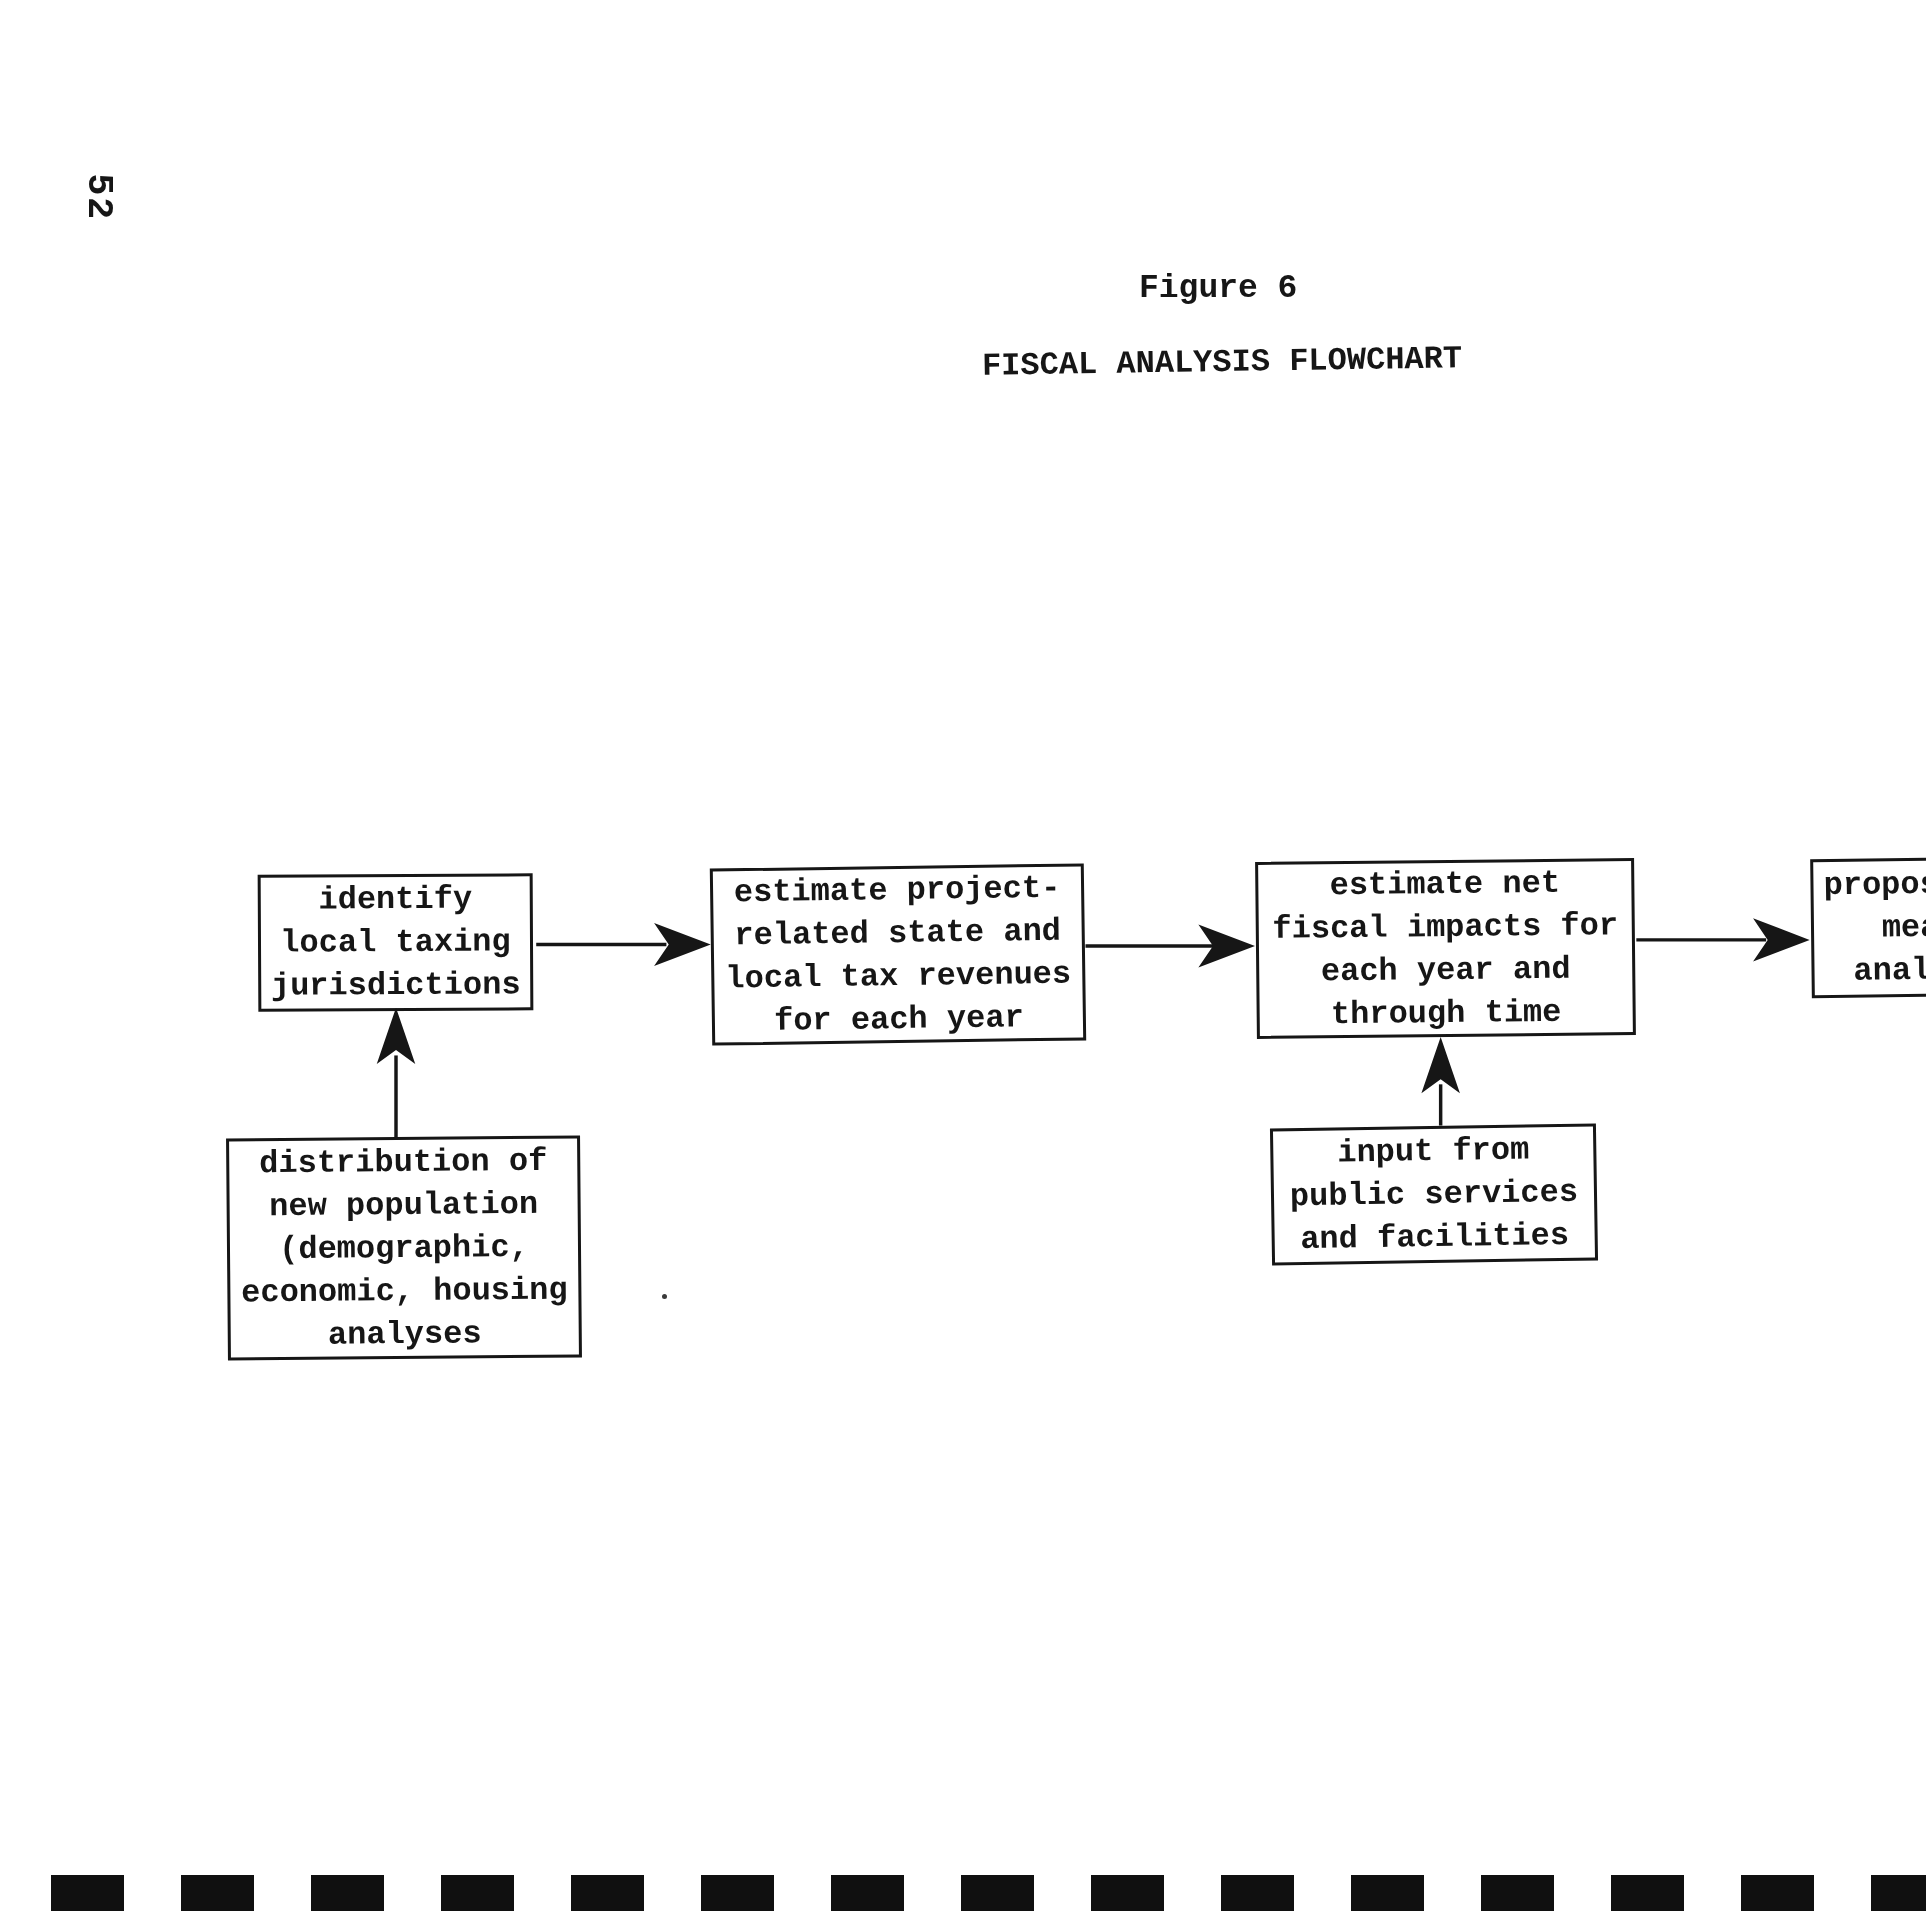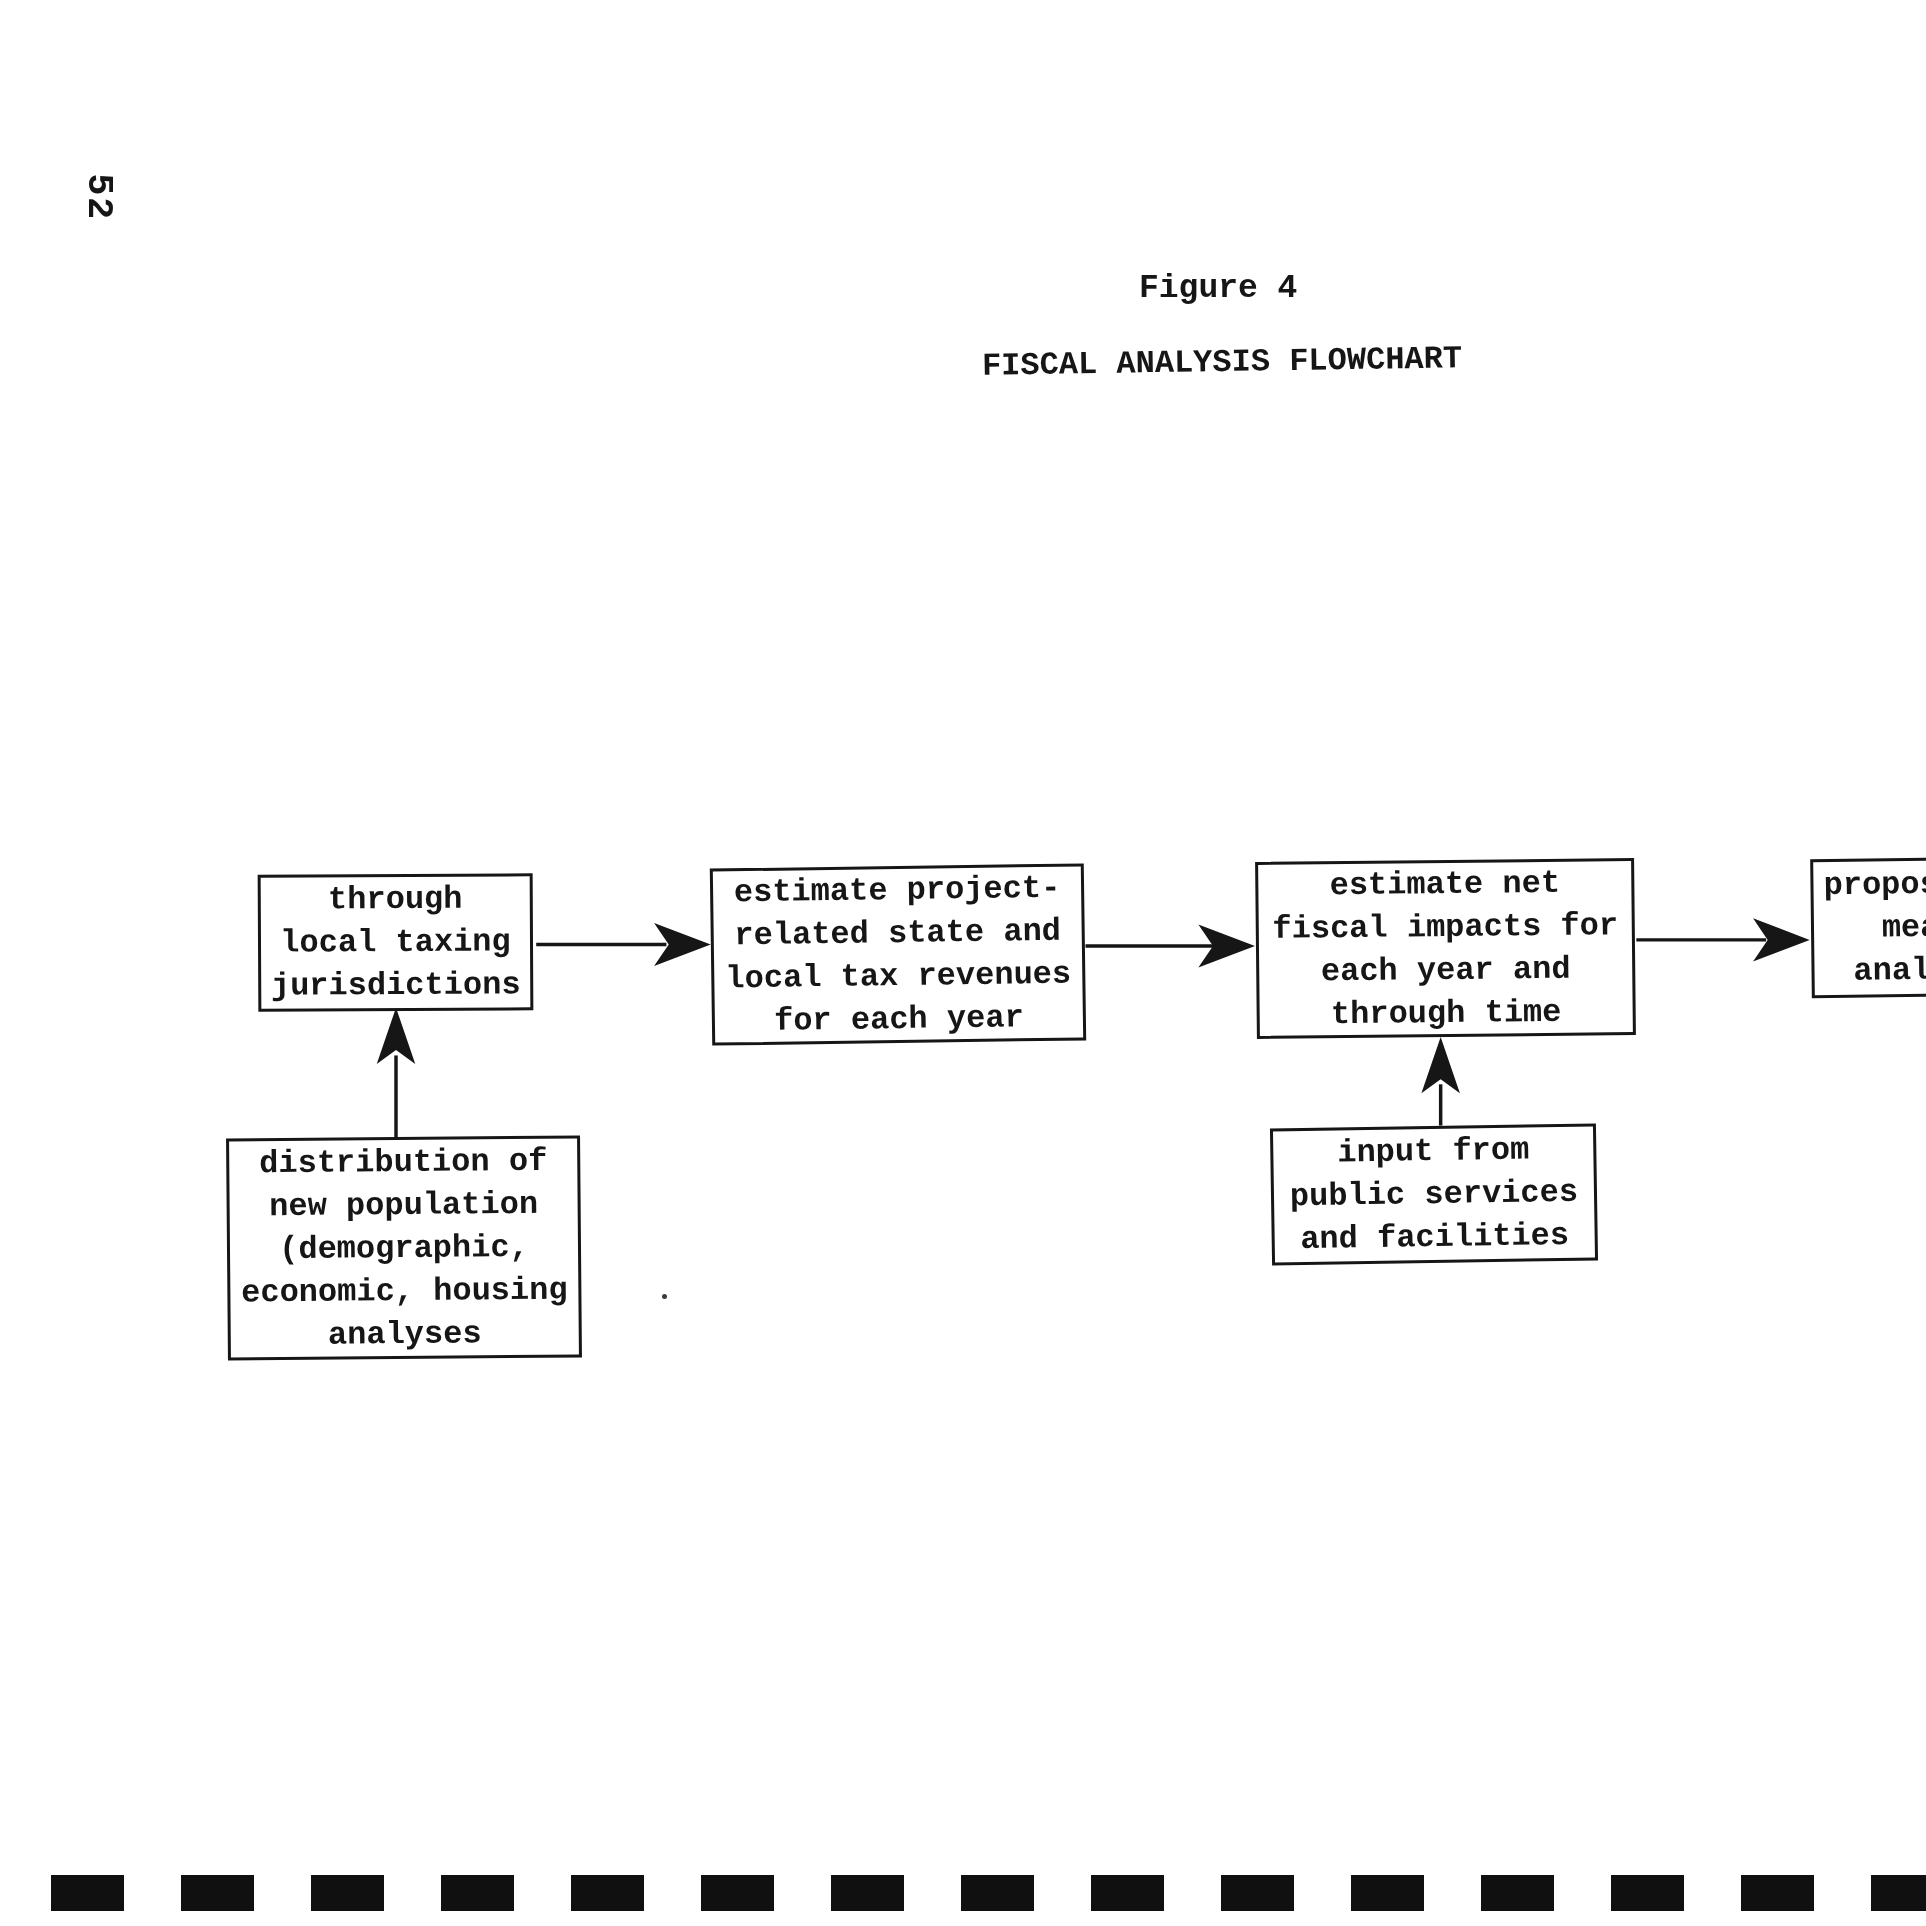--- a/index.html
+++ b/index.html
@@ -94,25 +94,25 @@
 </style>
 </head>
 <body>
 
 <div class="page">
 
   <div class="pagenum-wrap">
     <span class="pagenum">52</span>
   </div>
 
-  <div class="title">Figure 4</div>
+  <div class="title">Figure 6</div>
   <div class="subtitle">FISCAL ANALYSIS FLOWCHART</div>
 
   <div class="box b1">
-    <span class="ln">through</span>
+    <span class="ln">identify</span>
     <span class="ln">local taxing</span>
     <span class="ln">jurisdictions</span>
   </div>
 
   <div class="box b2">
     <span class="ln">estimate project-</span>
     <span class="ln">related state and</span>
     <span class="ln">local tax revenues</span>
     <span class="ln">for each year</span>
   </div>

